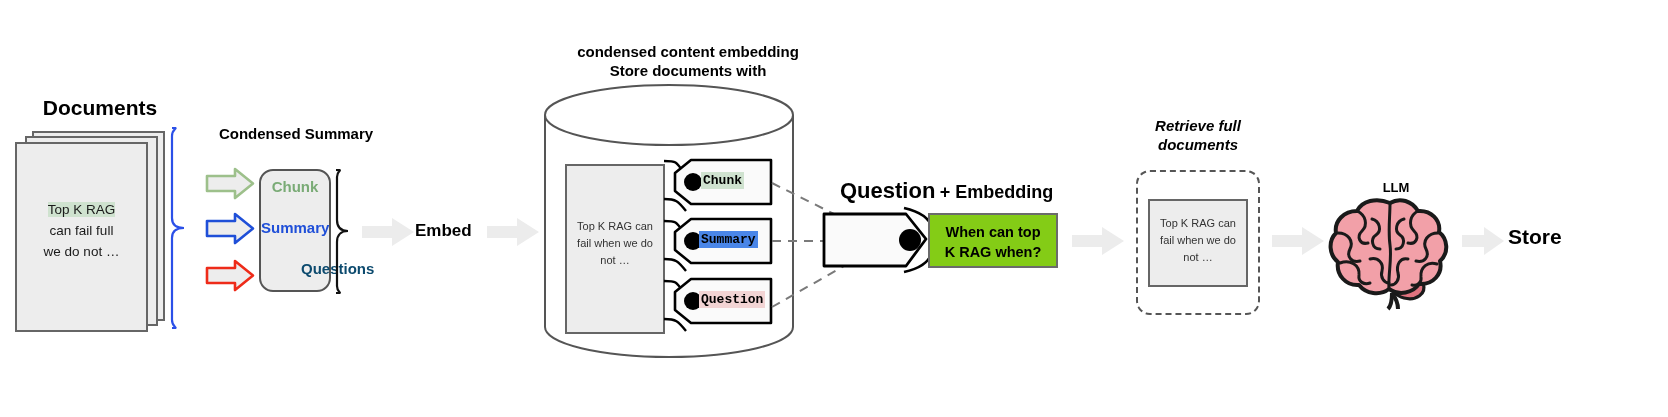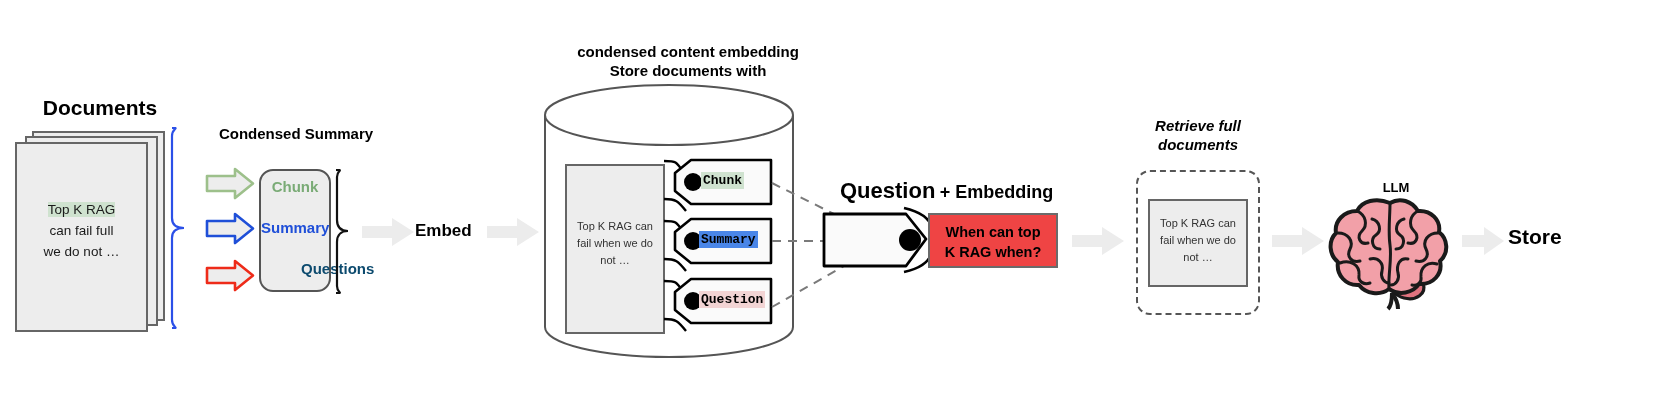--- a/index.html
+++ b/index.html
@@ -127,21 +127,21 @@
 
   <svg class="abs" style="left:822px;top:212px;" width="110" height="56" viewBox="0 0 110 56">
     <path d="M2 2 H84 L104 27 L84 54 H2 Z" fill="#fafafa" stroke="#000" stroke-width="2.8" stroke-linejoin="round"></path>
     <circle cx="88" cy="28" r="11" fill="#000"></circle>
   </svg>
   <svg class="abs" style="left:900px;top:206px;" width="40" height="68" viewBox="0 0 40 68">
     <path d="M4 2 C 22 6 30 14 32 22" fill="none" stroke="#000" stroke-width="2.6"></path>
     <path d="M32 46 C 30 54 22 62 4 66" fill="none" stroke="#000" stroke-width="2.6"></path>
   </svg>
 
-  <div class="abs" style="left:928px;top:213px;width:130px;height:55px;background:#ef4444;border:2px solid #6b6b6b;box-sizing:border-box;">
+  <div class="abs" style="left:928px;top:213px;width:130px;height:55px;background:#84cc16;border:2px solid #6b6b6b;box-sizing:border-box;">
     <div style="font-weight:bold;font-size:14.5px;line-height:20px;text-align:center;padding-top:7px;">
       <div>When can top</div>
       <div>K RAG when?</div>
     </div>
   </div>
 
   <svg class="abs" style="left:1072px;top:227px;" width="52" height="28" viewBox="0 0 52 28">
     <path d="M0 8 H30 V0 L52 14 L30 28 V20 H0 Z" fill="#ececec"></path>
   </svg>
 

